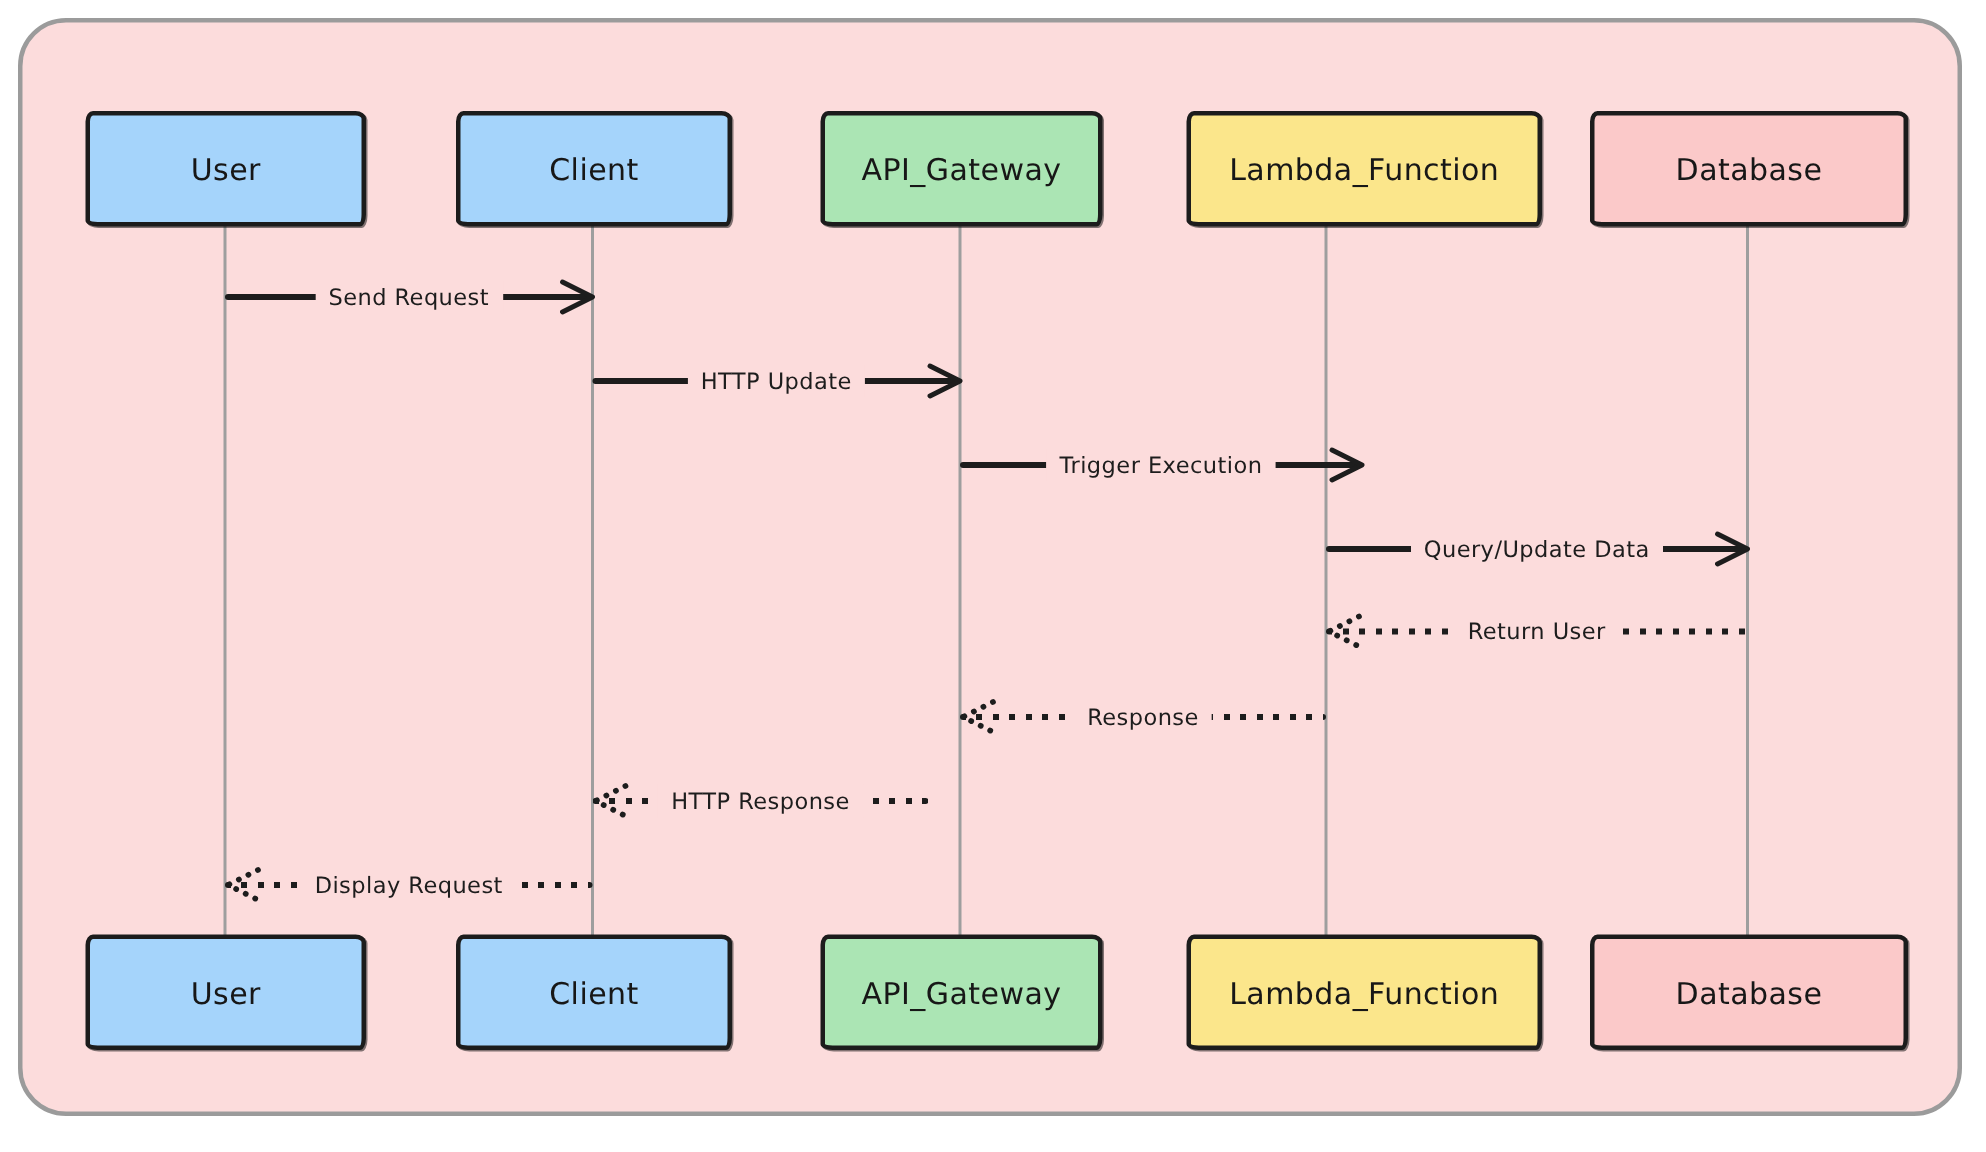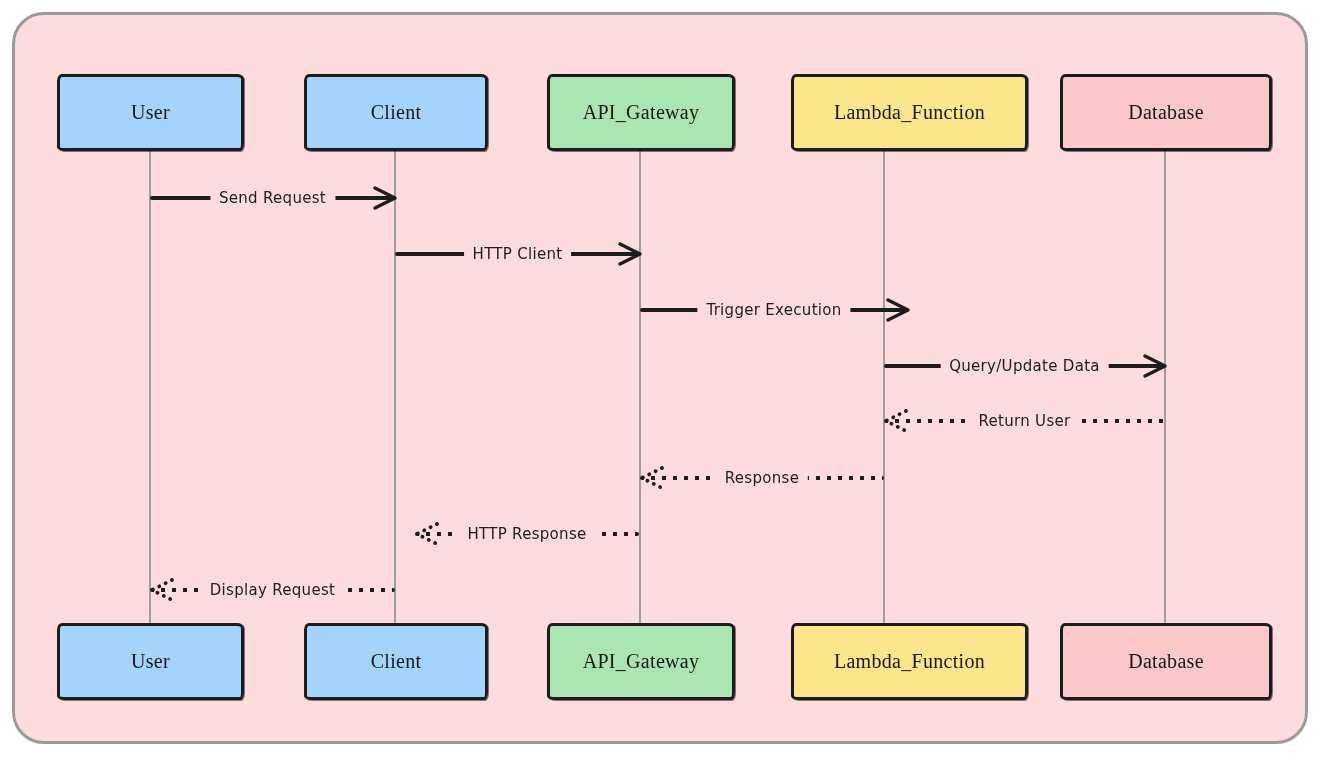--- a/index.html
+++ b/index.html
@@ -29,21 +29,20 @@
   .actor {
     position: absolute;
     height: 77px;
     box-sizing: border-box;
     border: 3.5px solid #1c1c1c;
     border-radius: 5px 7px 4px 8px / 7px 5px 8px 4px;
     box-shadow: 1px 1px 0 0 rgba(25,25,25,0.55);
     display: flex;
     align-items: center;
     justify-content: center;
-    font-family: Liberation Serif, serif;
   }
   .actor-label {
     font-size: 20px;
     color: #171717;
     letter-spacing: 0.3px;
     white-space: nowrap;
   }
   .lifeline {
     position: absolute;
     top: 150px;
@@ -142,21 +141,21 @@
   <div class="message" style="left:150px;top:181px;width:245px">
     <div class="msg-line solid"></div>
     <span class="msg-label">Send Request</span>
     <svg class="arrow-right" width="30" height="28" viewBox="0 0 30 28">
       <path d="M1 14 H17 M7 4 L27 14 L7 24" stroke="#1d1d1d" stroke-width="3.3" fill="none" stroke-linecap="round" stroke-linejoin="round"></path>
     </svg>
   </div>
 
   <div class="message" style="left:395px;top:237px;width:245px">
     <div class="msg-line solid"></div>
-    <span class="msg-label">HTTP Client</span>
+    <span class="msg-label">HTTP Update</span>
     <svg class="arrow-right" width="30" height="28" viewBox="0 0 30 28">
       <path d="M1 14 H17 M7 4 L27 14 L7 24" stroke="#1d1d1d" stroke-width="3.3" fill="none" stroke-linecap="round" stroke-linejoin="round"></path>
     </svg>
   </div>
 
   <div class="message" style="left:640px;top:293px;width:268px">
     <div class="msg-line solid"></div>
     <span class="msg-label">Trigger Execution</span>
     <svg class="arrow-right" width="30" height="28" viewBox="0 0 30 28">
       <path d="M1 14 H17 M7 4 L27 14 L7 24" stroke="#1d1d1d" stroke-width="3.3" fill="none" stroke-linecap="round" stroke-linejoin="round"></path>
@@ -180,21 +179,21 @@
   </div>
 
   <div class="message" style="left:640px;top:461px;width:244px">
     <div class="msg-line dashed"></div>
     <span class="msg-label">Response</span>
     <svg class="arrow-left" width="30" height="28" viewBox="0 0 30 28">
       <path d="M25 4 L5 14 L25 24" stroke="#1d1d1d" stroke-width="3.8" fill="none" stroke-linecap="round" stroke-linejoin="round" stroke-dasharray="0.1 7"></path>
     </svg>
   </div>
 
-  <div class="message" style="left:415px;top:517px;width:224px">
+  <div class="message" style="left:395px;top:517px;width:224px">
     <div class="msg-line dashed"></div>
     <span class="msg-label">HTTP Response</span>
     <svg class="arrow-left" width="30" height="28" viewBox="0 0 30 28">
       <path d="M25 4 L5 14 L25 24" stroke="#1d1d1d" stroke-width="3.8" fill="none" stroke-linecap="round" stroke-linejoin="round" stroke-dasharray="0.1 7"></path>
     </svg>
   </div>
 
   <div class="message" style="left:150px;top:573px;width:245px">
     <div class="msg-line dashed"></div>
     <span class="msg-label">Display Request</span>

